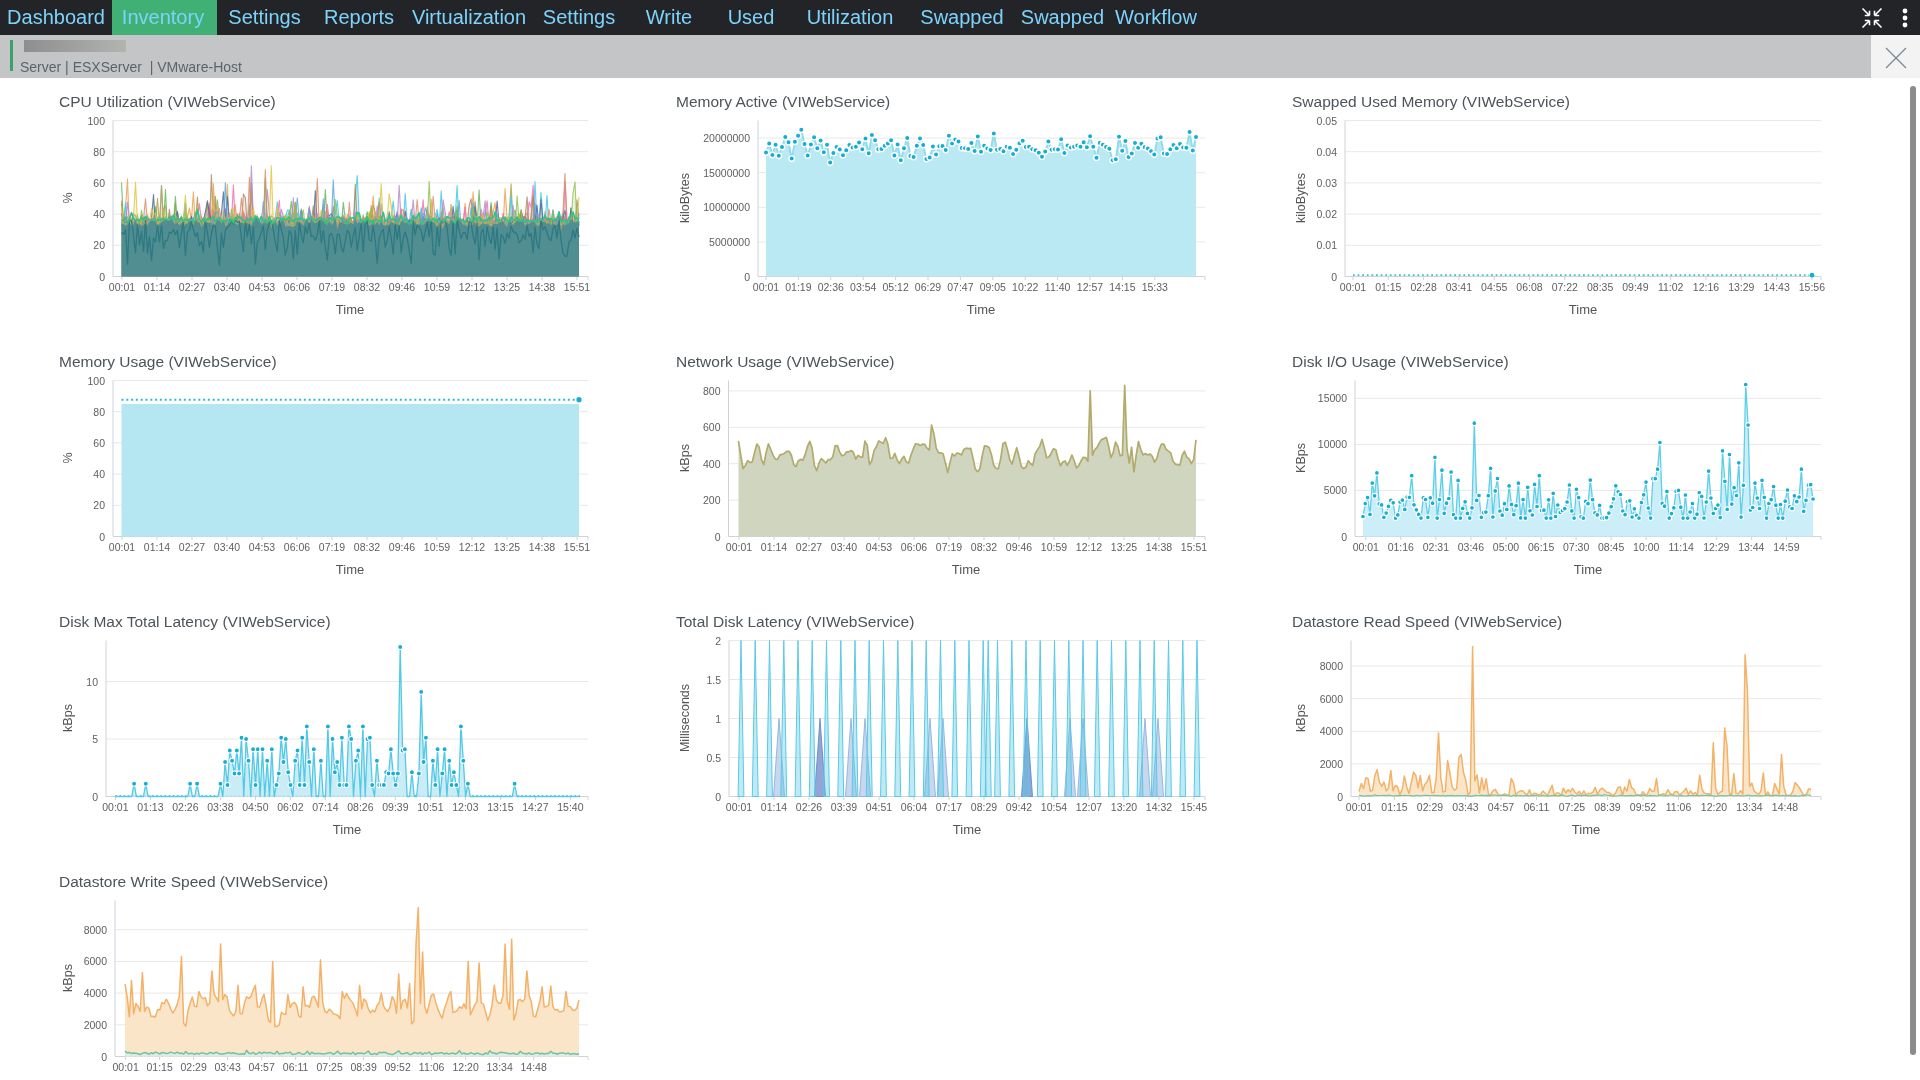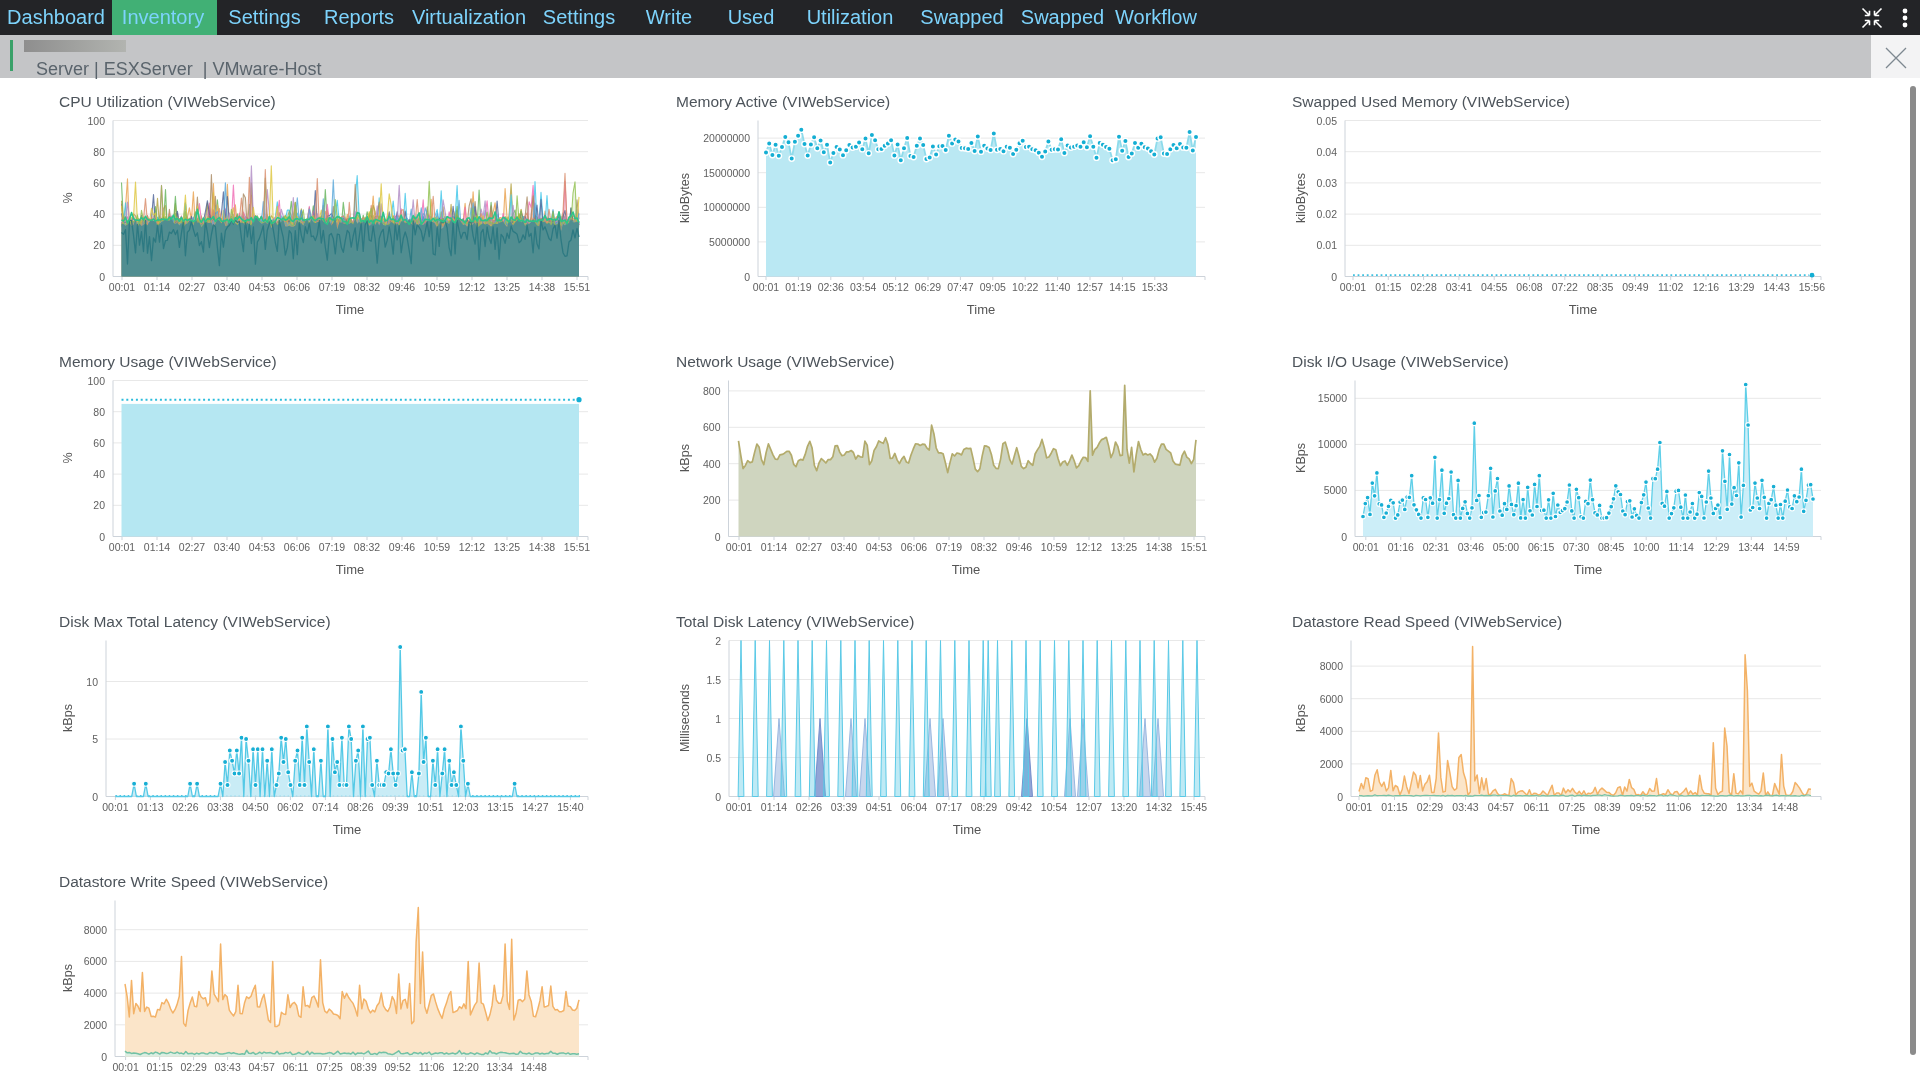--- a/index.html
+++ b/index.html
@@ -2,21 +2,21 @@
 <html><head><meta charset="utf-8"><style>
 *{margin:0;padding:0;box-sizing:border-box}
 body{width:1920px;height:1080px;background:#fff;font-family:"Liberation Sans",sans-serif;overflow:hidden;position:relative}
 .nav{position:absolute;left:0;top:0;width:1920px;height:35px;background:#232427}
 .tab{position:absolute;top:0;height:35px;line-height:35px;color:#7dd3fc;font-size:20px;transform:translateX(-50%);white-space:nowrap}
 .greentab{position:absolute;left:112px;top:0;width:105px;height:35px;background:#41b075}
 .crumb{position:absolute;left:0;top:35px;width:1871px;height:43px;background:#c4c5c7}
 .crumbR{position:absolute;left:1871px;top:35px;width:49px;height:43px;background:#f3f3f4}
 .gbar{position:absolute;left:10px;top:5px;width:3px;height:31px;background:#3aa169}
 .redact{position:absolute;left:24px;top:5px;width:102px;height:12px;background:linear-gradient(90deg,#8e8e8e,#b2b4b0)}
-.ctext{position:absolute;left:36px;top:24px;font-size:18px;color:#5a646c}
+.ctext{position:absolute;left:20px;top:24px;font-size:14px;color:#5a646c}
 .sb{position:absolute;left:1910px;top:86px;width:6px;height:969px;background:#8b8b8b;border-radius:3px}
 </style></head><body>
 <div class="nav">
     <div class="greentab"></div>
     <div class="tab" style="left:56px">Dashboard</div>
     <div class="tab" style="left:163px">Inventory</div>
     <div class="tab" style="left:264.5px">Settings</div>
     <div class="tab" style="left:359px">Reports</div>
     <div class="tab" style="left:469px">Virtualization</div>
     <div class="tab" style="left:579px">Settings</div>

